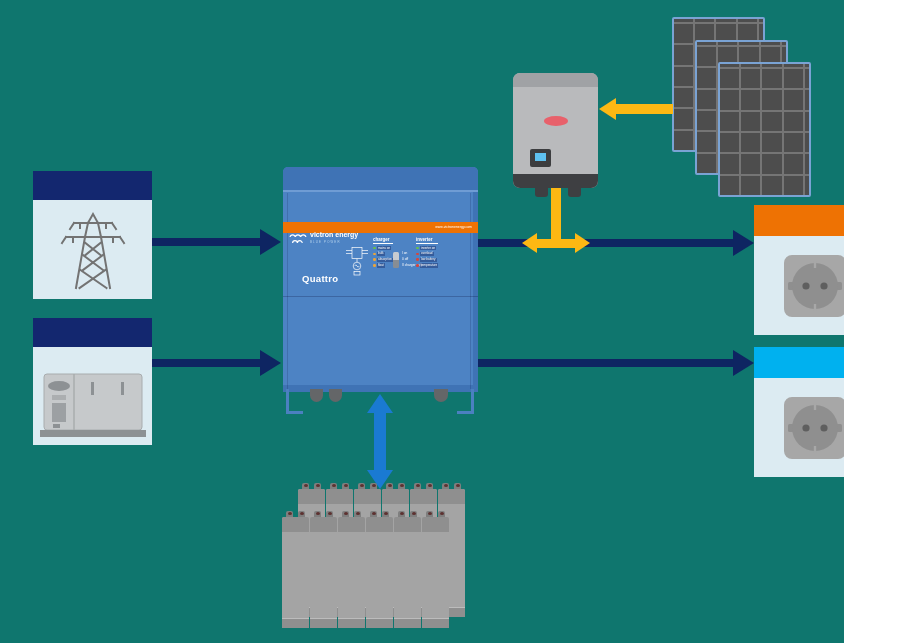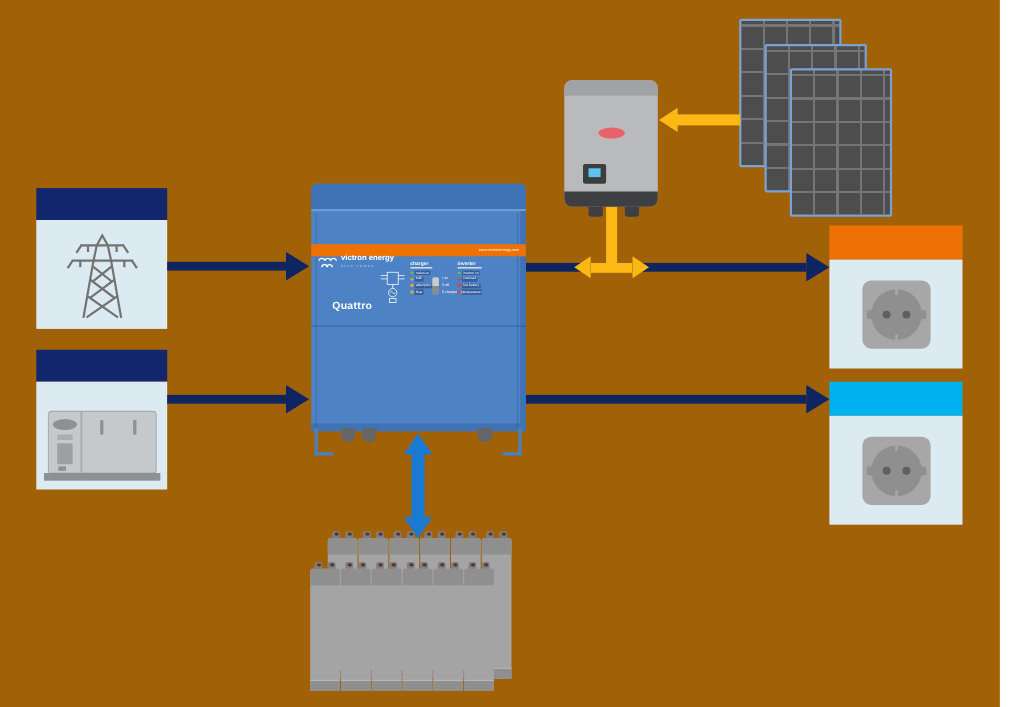--- a/index.html
+++ b/index.html
@@ -1,16 +1,16 @@
 <!DOCTYPE html>
 <html><head>
 <meta charset="utf-8">
 <style>
   html,body{margin:0;padding:0;background:#fff;}
-  #canvas{position:relative;width:909px;height:643px;background:#a16207;overflow:hidden;
+  #canvas{position:relative;width:844px;height:643px;background:#0f766e;overflow:hidden;
           font-family:"Liberation Sans",sans-serif;}
   
   .node{position:absolute;}
   .node-header{position:absolute;left:0;top:0;right:0;height:29px;}
   .node-body{position:absolute;left:0;right:0;top:29px;bottom:0;background:#dcebf2;
              display:flex;align-items:center;justify-content:center;}
   
   .shaft-h{position:absolute;height:8px;background:#0e2562;z-index:1;}
   .head-r{position:absolute;width:0;height:0;border-left:21px solid #0e2562;
           border-top:13px solid transparent;border-bottom:13px solid transparent;z-index:1;}

